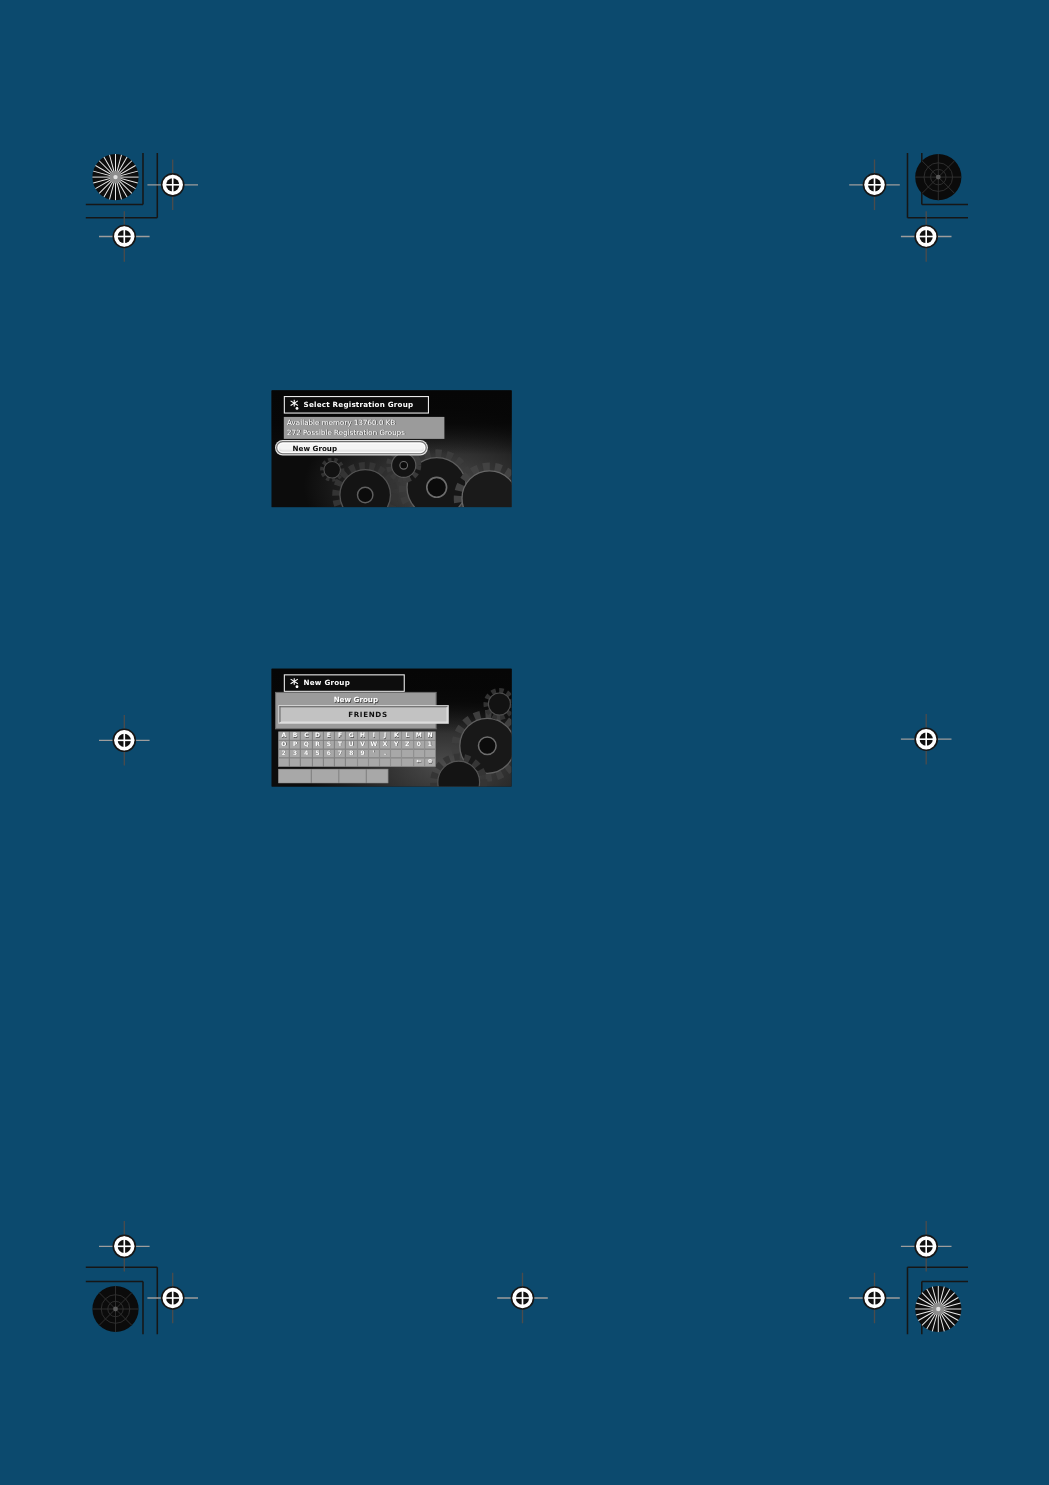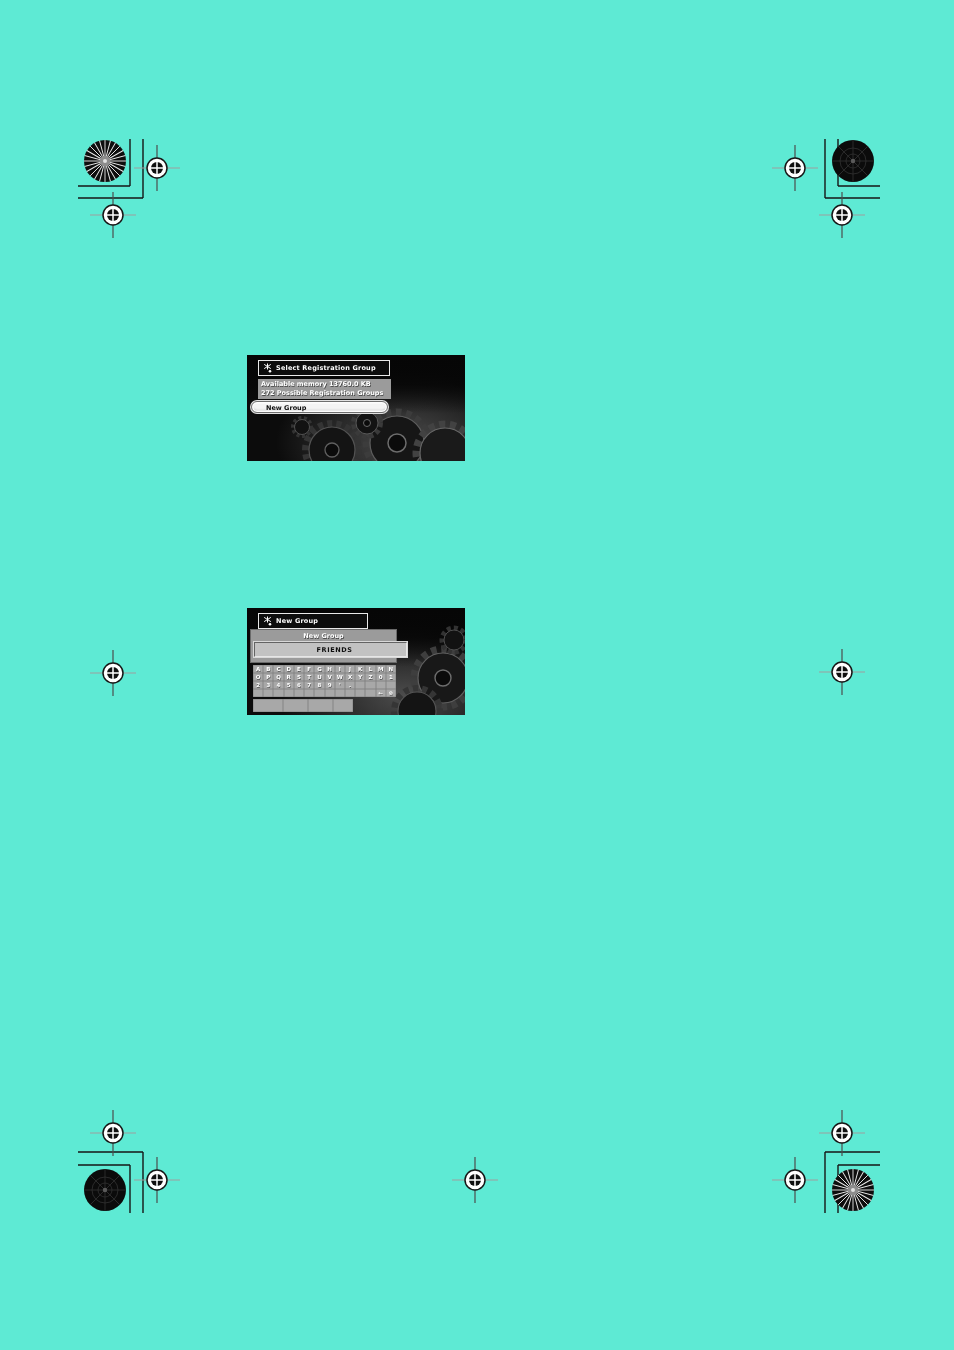--- a/index.html
+++ b/index.html
@@ -1,17 +1,17 @@
 <!DOCTYPE html>
 <html><head>
 <meta charset="utf-8">
 <style>
   html,body{margin:0;padding:0;background:#e8e8e8;}
   .page{
-    position:relative;width:954px;height:1350px;background:#5eead4;
+    position:relative;width:954px;height:1350px;background:#0c4a6e;
     margin:0 auto;overflow:hidden;
     font-family:"DejaVu Sans","Liberation Sans",sans-serif;
   }
   .marks{position:absolute;left:0;top:0;width:954px;height:1350px;pointer-events:none;}
 
   
   .screen{
     position:absolute;width:218px;overflow:hidden;
     background:
       linear-gradient(180deg,#060606 0%,rgba(6,6,6,.85) 28%,rgba(6,6,6,0) 55%),
@@ -26,23 +26,23 @@
     position:absolute;left:11px;top:5px;height:14px;
     background:#0d0d0d;border:1px solid #e9e9e9;
     display:flex;align-items:center;gap:4px;padding:0 4px;
     color:#fff;font-size:6.5px;font-weight:bold;letter-spacing:.2px;white-space:nowrap;
   }
   .tb1{width:122px;}
   .tb2{width:100px;}
   .key-ic{display:inline-block;width:9px;height:10px;flex:0 0 auto;}
 
   .infobox{
-    position:absolute;left:11px;top:24px;width:133px;height:20px;
+    position:absolute;left:11px;top:24px;width:146px;height:20px;
     background:#9b9b9b;padding:1px 0 0 3px;box-sizing:border-box;
-    color:#fff;font-size:6.5px;font-weight:bold;line-height:9px;white-space:nowrap;
+    color:#fff;font-size:6.5px;font-weight:normal;line-height:9px;white-space:nowrap;
     text-shadow:.7px .7px 0 #4a4a4a;
   }
   .pill{
     position:absolute;left:4px;top:46px;width:137px;height:12px;
     background:#f4f4f4;border:1px solid #6f6f6f;border-radius:7px;
     box-shadow:0 0 0 1px #e2e2e2, inset 0 0 0 1.5px #fdfdfd, inset 0 -2px 2px #c9c9c9;
     color:#0c0c0c;font-size:6.5px;font-weight:bold;line-height:12px;
     padding-left:14px;box-sizing:border-box;white-space:nowrap;
   }
 

